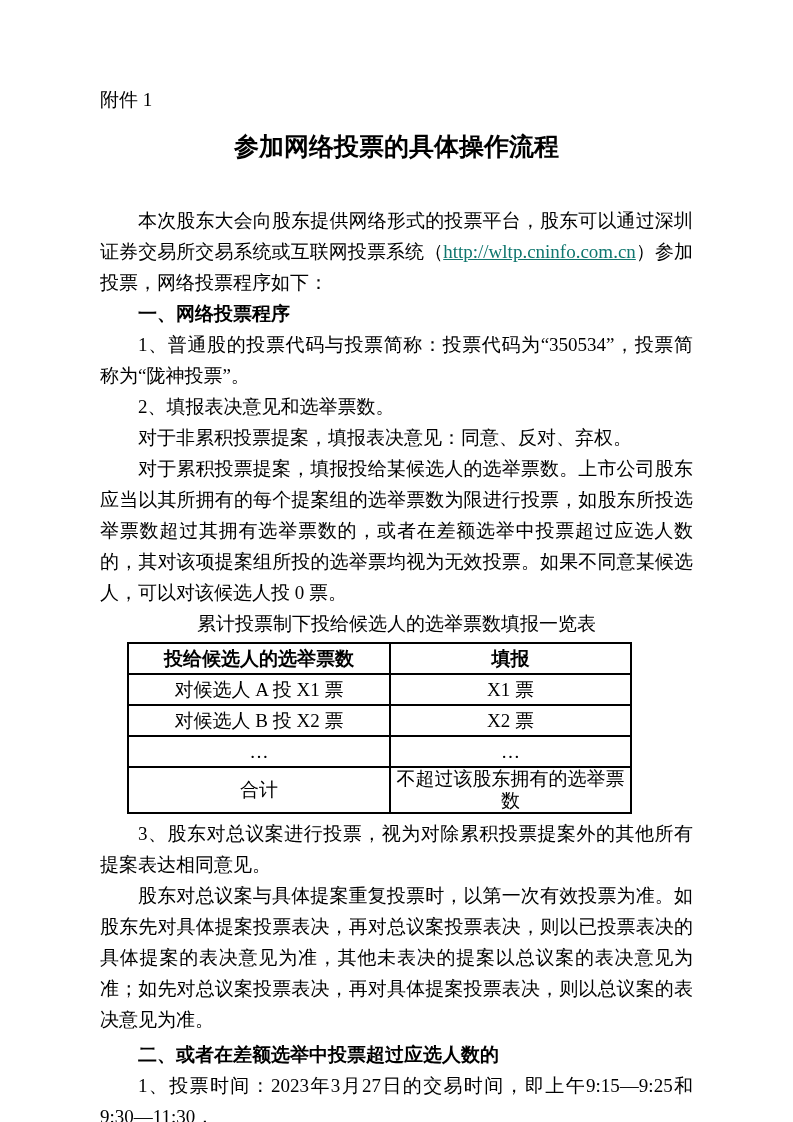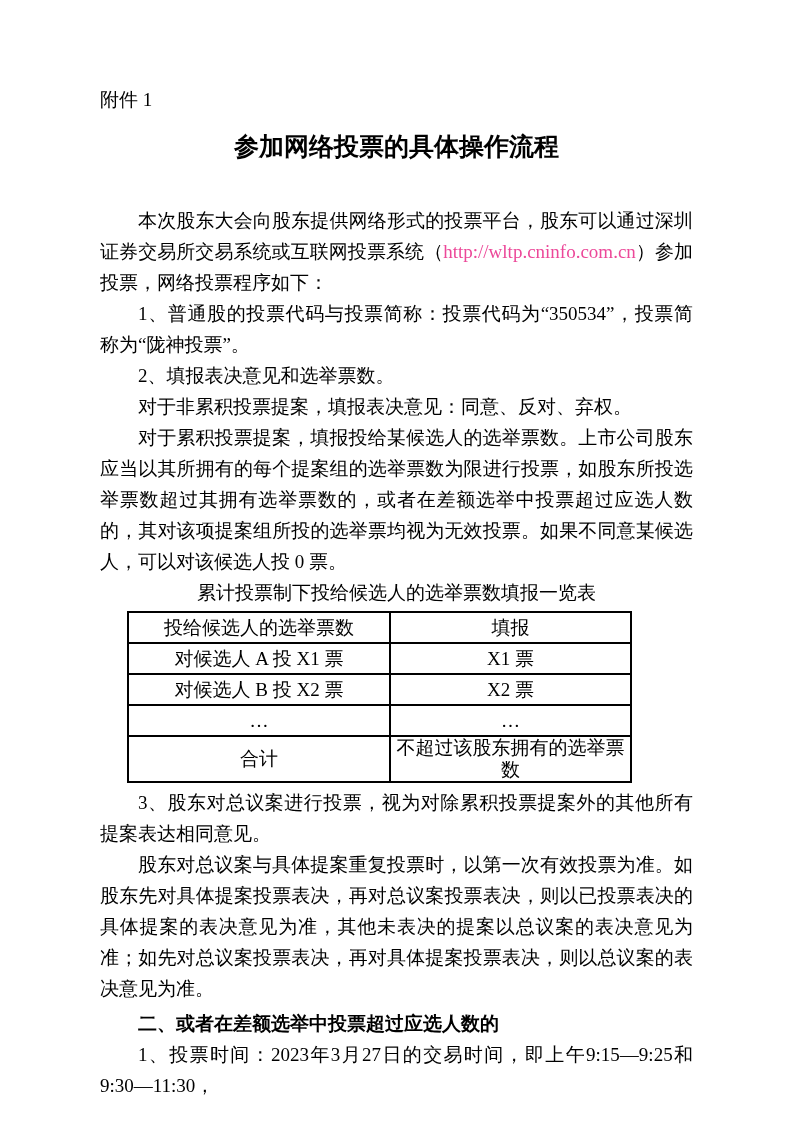--- a/index.html
+++ b/index.html
@@ -37,21 +37,22 @@
   }
   .sec-heading {
     font-weight: bold;
     text-indent: 2em;
     text-align: justify;
   }
   .sec-heading.second {
     margin-top: 4px;
   }
   .link {
-    color: #ec4899;
+    color: #0f766e;
+    text-decoration: underline;
     cursor: pointer;
   }
   .table-caption {
     text-align: center;
     text-indent: 0;
   }
   table.vote-table {
     border-collapse: collapse;
     table-layout: fixed;
     width: 503px;
@@ -62,33 +63,34 @@
   table.vote-table th,
   table.vote-table td {
     border: 2px solid #000000;
     height: 31px;
     text-align: center;
     vertical-align: middle;
     font-size: 19px;
     line-height: 22px;
     padding: 0 4px;
   }
-  table.vote-table th { font-weight: normal; }
+  table.vote-table th { font-weight: bold; }
 </style>
 </head>
 <body>
 
 <div class="page">
 
   <div class="attachment-label">附件 1</div>
 
   <div class="doc-title">参加网络投票的具体操作流程</div>
 
   <p class="para"><span>本次股东大会向股东提供网络形式的投票平台，股东可以通过深圳证券交易所交易系统或互联网投票系统（</span><span class="link">http://wltp.cninfo.com.cn</span><span>）参加投票，网络投票程序如下：</span></p>
 
+  <p class="sec-heading">一、网络投票程序</p>
 
   <p class="para">1、普通股的投票代码与投票简称：投票代码为“350534”，投票简称为“陇神投票”。</p>
 
   <p class="para">2、填报表决意见和选举票数。</p>
 
   <p class="para">对于非累积投票提案，填报表决意见：同意、反对、弃权。</p>
 
   <p class="para">对于累积投票提案，填报投给某候选人的选举票数。上市公司股东应当以其所拥有的每个提案组的选举票数为限进行投票，如股东所投选举票数超过其拥有选举票数的，或者在差额选举中投票超过应选人数的，其对该项提案组所投的选举票均视为无效投票。如果不同意某候选人，可以对该候选人投 0 票。</p>
 
   <p class="para table-caption">累计投票制下投给候选人的选举票数填报一览表</p>

